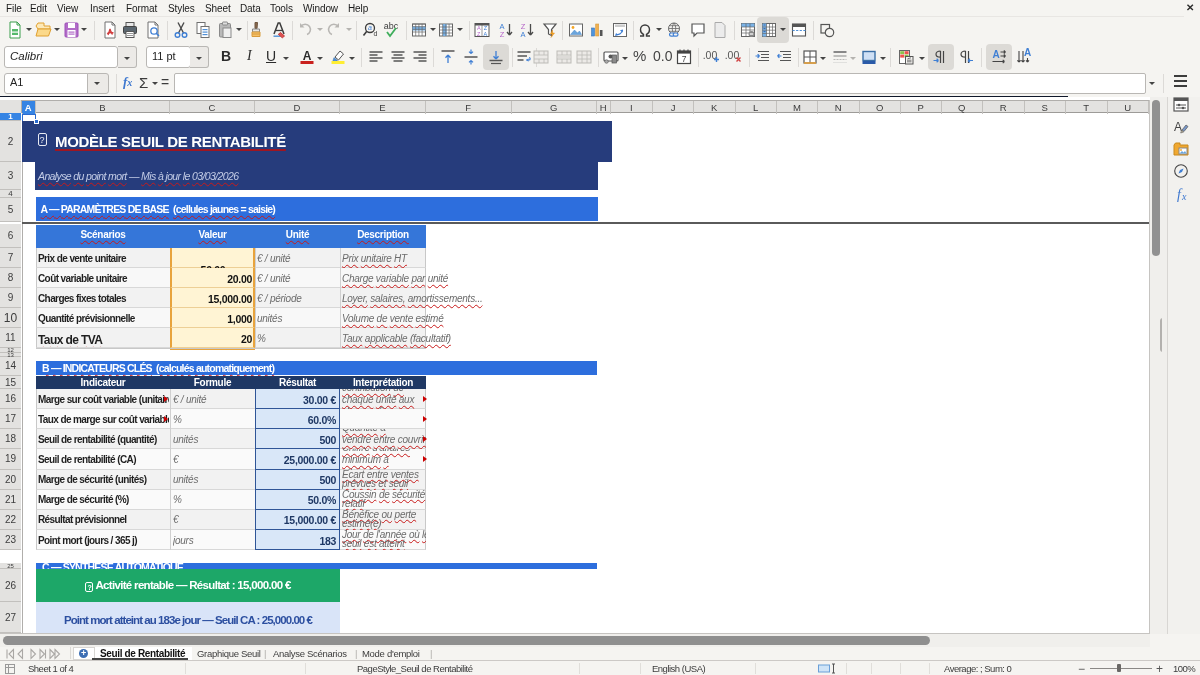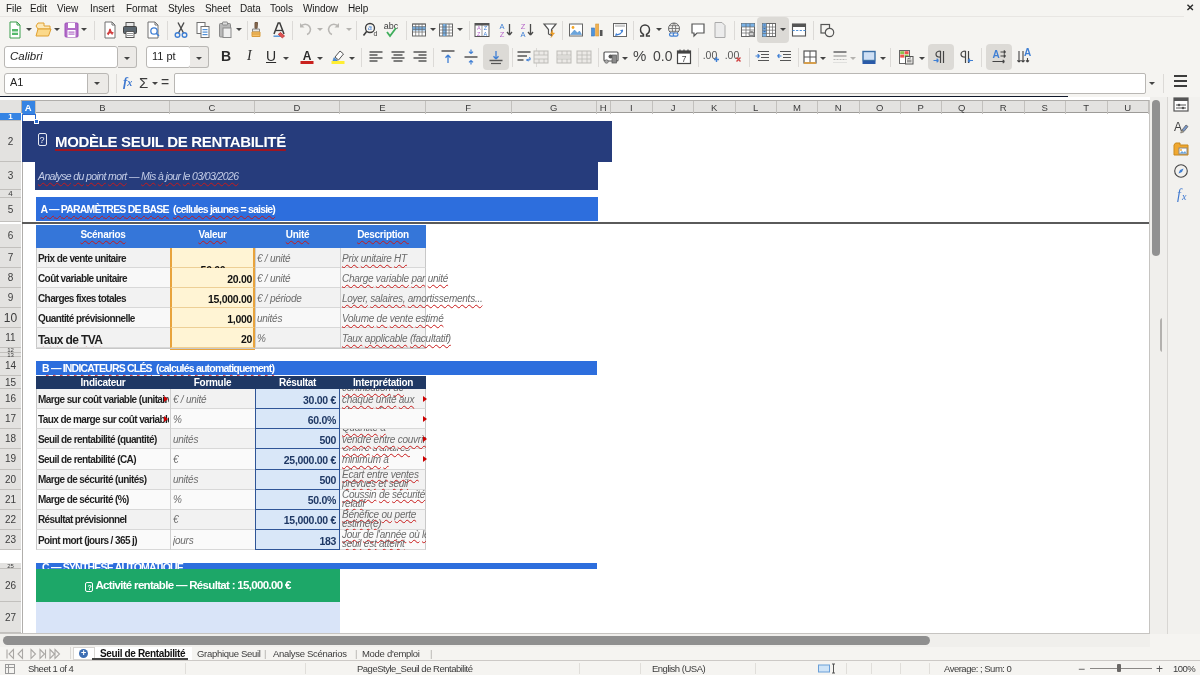--- a/index.html
+++ b/index.html
@@ -628,20 +628,21 @@
         <div><span class="sq">seuil</span> <span class="sq">est</span> <span class="sq">atteint</span></div>
       </div>
 <div class="abs" style="left:164px;top:395.5px;width:0;height:0;border-top:3.5px solid transparent;border-bottom:3.5px solid transparent;border-left:4.5px solid #c00"></div>
 <div class="abs" style="left:164px;top:415.5px;width:0;height:0;border-top:3.5px solid transparent;border-bottom:3.5px solid transparent;border-left:4.5px solid #c00"></div>
 <div class="abs" style="left:36px;top:562.5px;width:561px;height:6.5px;background:#2d6edd;overflow:hidden">
         <div style="position:absolute;left:6px;top:-1px;font-size:10.5px;line-height:10px;letter-spacing:-0.8px;font-weight:bold;color:#fff">C — SYNTHÈSE AUTOMATIQUE</div>
       </div>
 <div class="abs" style="left:36px;top:569px;width:304px;height:33px;background:#1da768"></div>
 <div class="abs" style="left:36px;top:579px;width:304px;text-align:center;font-size:11.5px;letter-spacing:-0.68px;font-weight:bold;color:#fff"><span style="display:inline-block;width:8px;height:10px;border:1.1px solid #fff;border-radius:2px;font-size:7px;line-height:10px;vertical-align:-1px">?</span> Activité rentable — Résultat : 15,000.00 €</div>
 <div class="abs" style="left:36px;top:602px;width:304px;height:31px;background:#d9e4f8"></div>
+<div class="abs" style="left:36px;top:613.5px;width:304px;text-align:center;font-size:11.5px;letter-spacing:-0.95px;font-weight:bold;color:#2c4fa0">Point mort atteint au 183e jour — Seuil CA : 25,000.00 €</div>
 </div>
 <div class="abs" style="left:1150px;top:97px;width:12px;height:537px;background:#f0efec"></div>
 <div class="abs" style="left:1151.5px;top:100px;width:8px;height:156px;background:#919191;border-radius:4px"></div>
 <div class="abs" style="left:1160px;top:318px;width:6px;height:34px;background:#b3b1ae;border-radius:3px"></div>
 <div class="abs" style="left:1162px;top:97px;width:5px;height:537px;background:#f0efec"></div>
 <div class="abs" style="left:1167px;top:97px;width:33px;height:537px;background:#f2f1ee;border-left:1px solid #d8d6d3"></div>
 <svg class="abs" style="left:1173px;top:97px" width="16" height="16" viewBox="0 0 16 16">
       <rect x="1" y="1" width="14" height="13" fill="#fff" stroke="#555" stroke-width="1.2"></rect>
       <rect x="1" y="1" width="14" height="3" fill="#555"></rect>
       <path d="M3 8h10M3 11h10" stroke="#555"></path>

